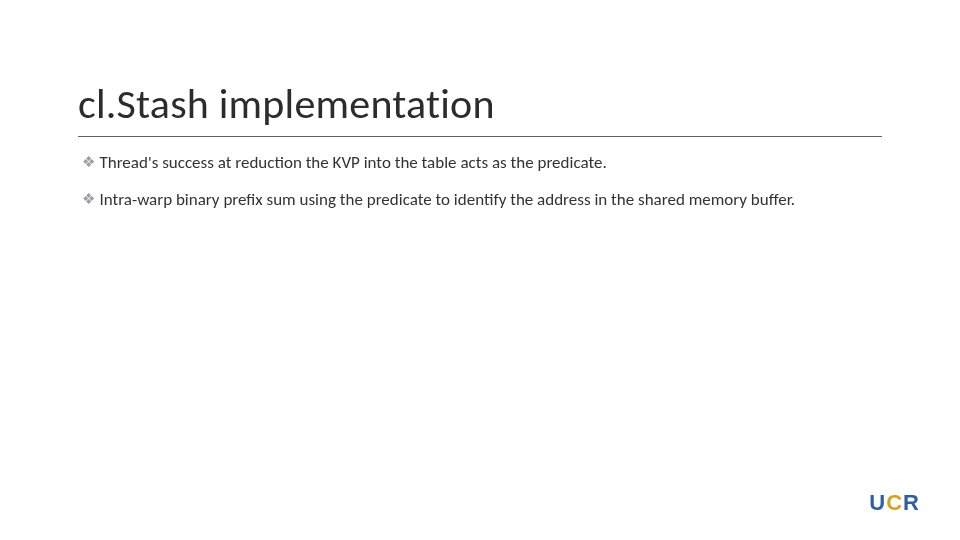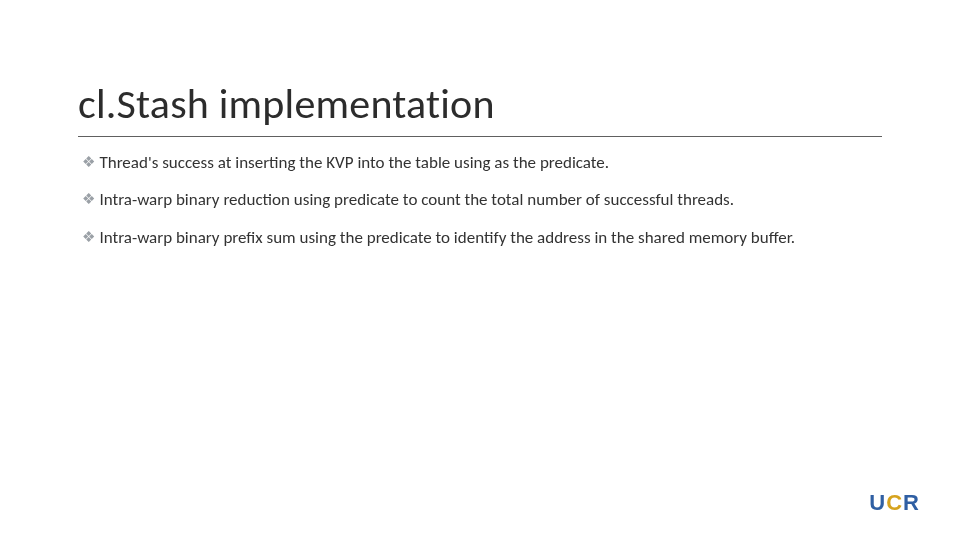--- a/index.html
+++ b/index.html
@@ -71,26 +71,23 @@
 <body>
 
 <div class="slide">
 
   <div class="title">cl.Stash implementation</div>
   <div class="title-rule"></div>
 
   <div class="body">
 
     <div class="bullet">
-      <span class="marker">❖</span><span>Thread's success at inserting the KVP into the table using as the predicate.</span>
+      <span class="marker">❖</span><span>Thread's success at reduction the KVP into the table acts as the predicate.</span>
     </div>
 
-    <div class="bullet">
-      <span class="marker">❖</span><span>Intra-warp binary reduction using predicate to count the total number of successful threads.</span>
-    </div>
 
     <div class="bullet">
       <span class="marker">❖</span><span>Intra-warp binary prefix sum using the predicate to identify the address in the shared memory buffer.</span>
     </div>
 
 
   </div>
 
   <div class="logo">
     <span class="u">U</span><span class="c">C</span><span class="r">R</span>

